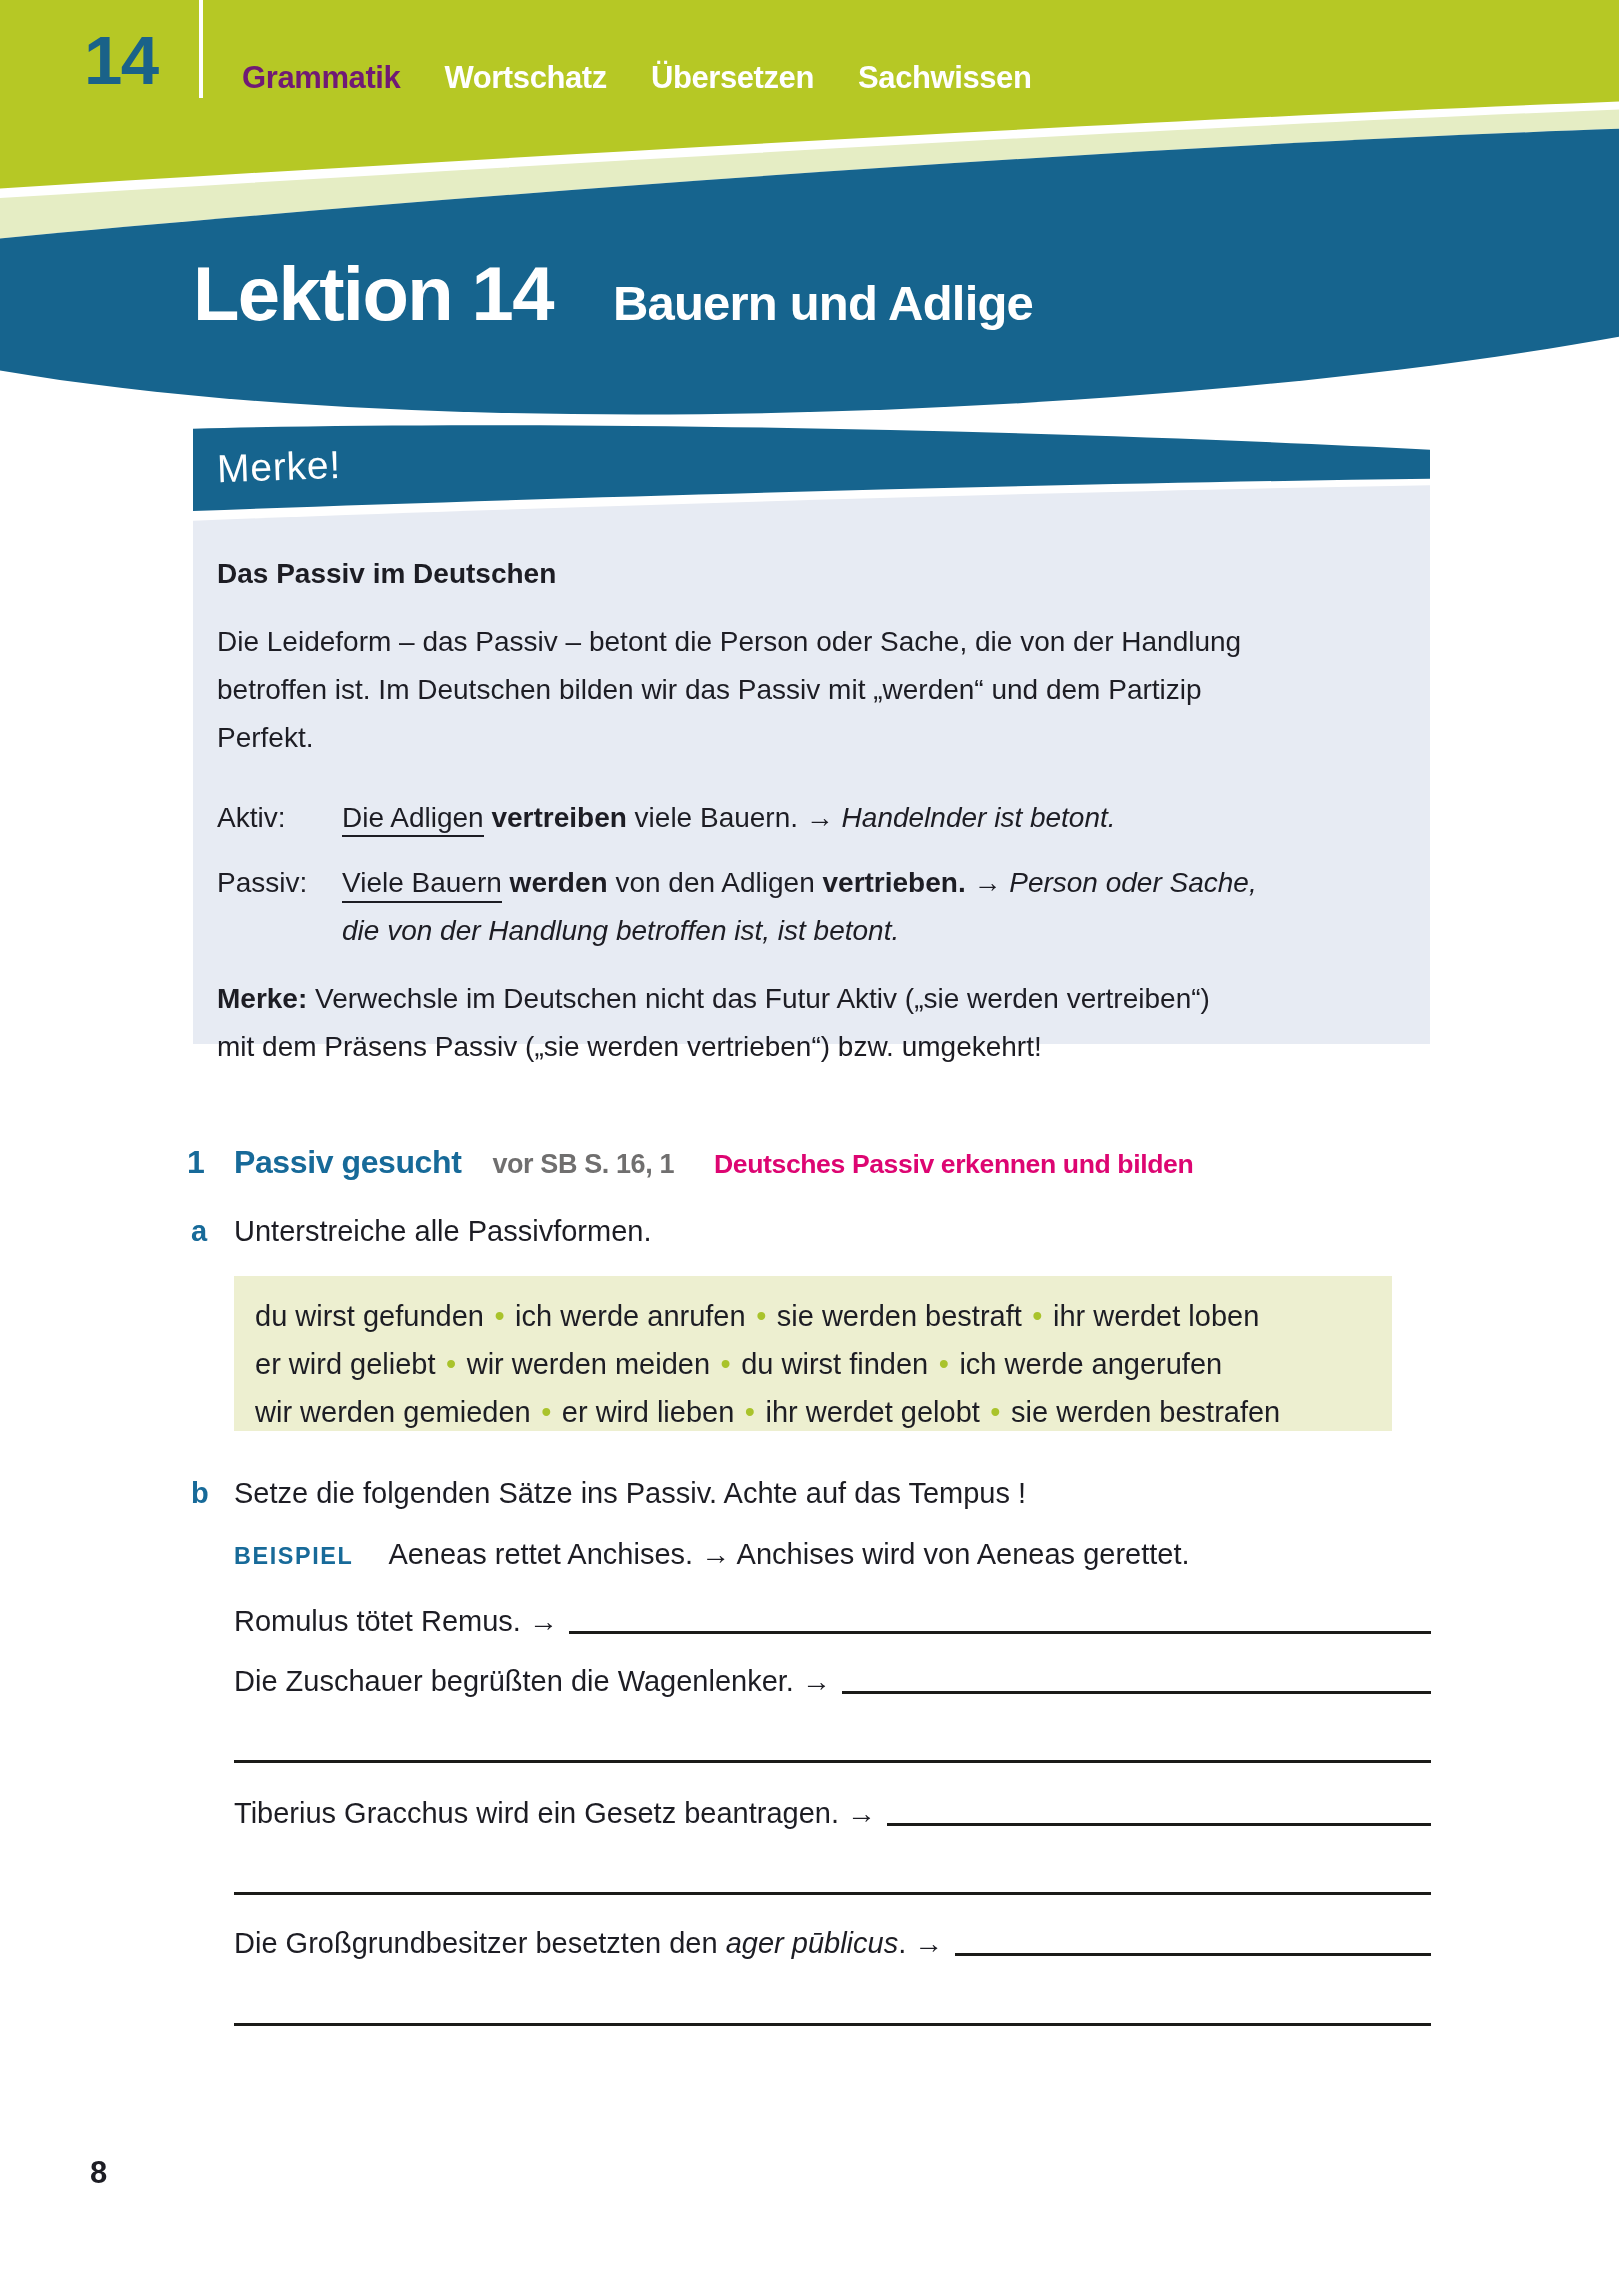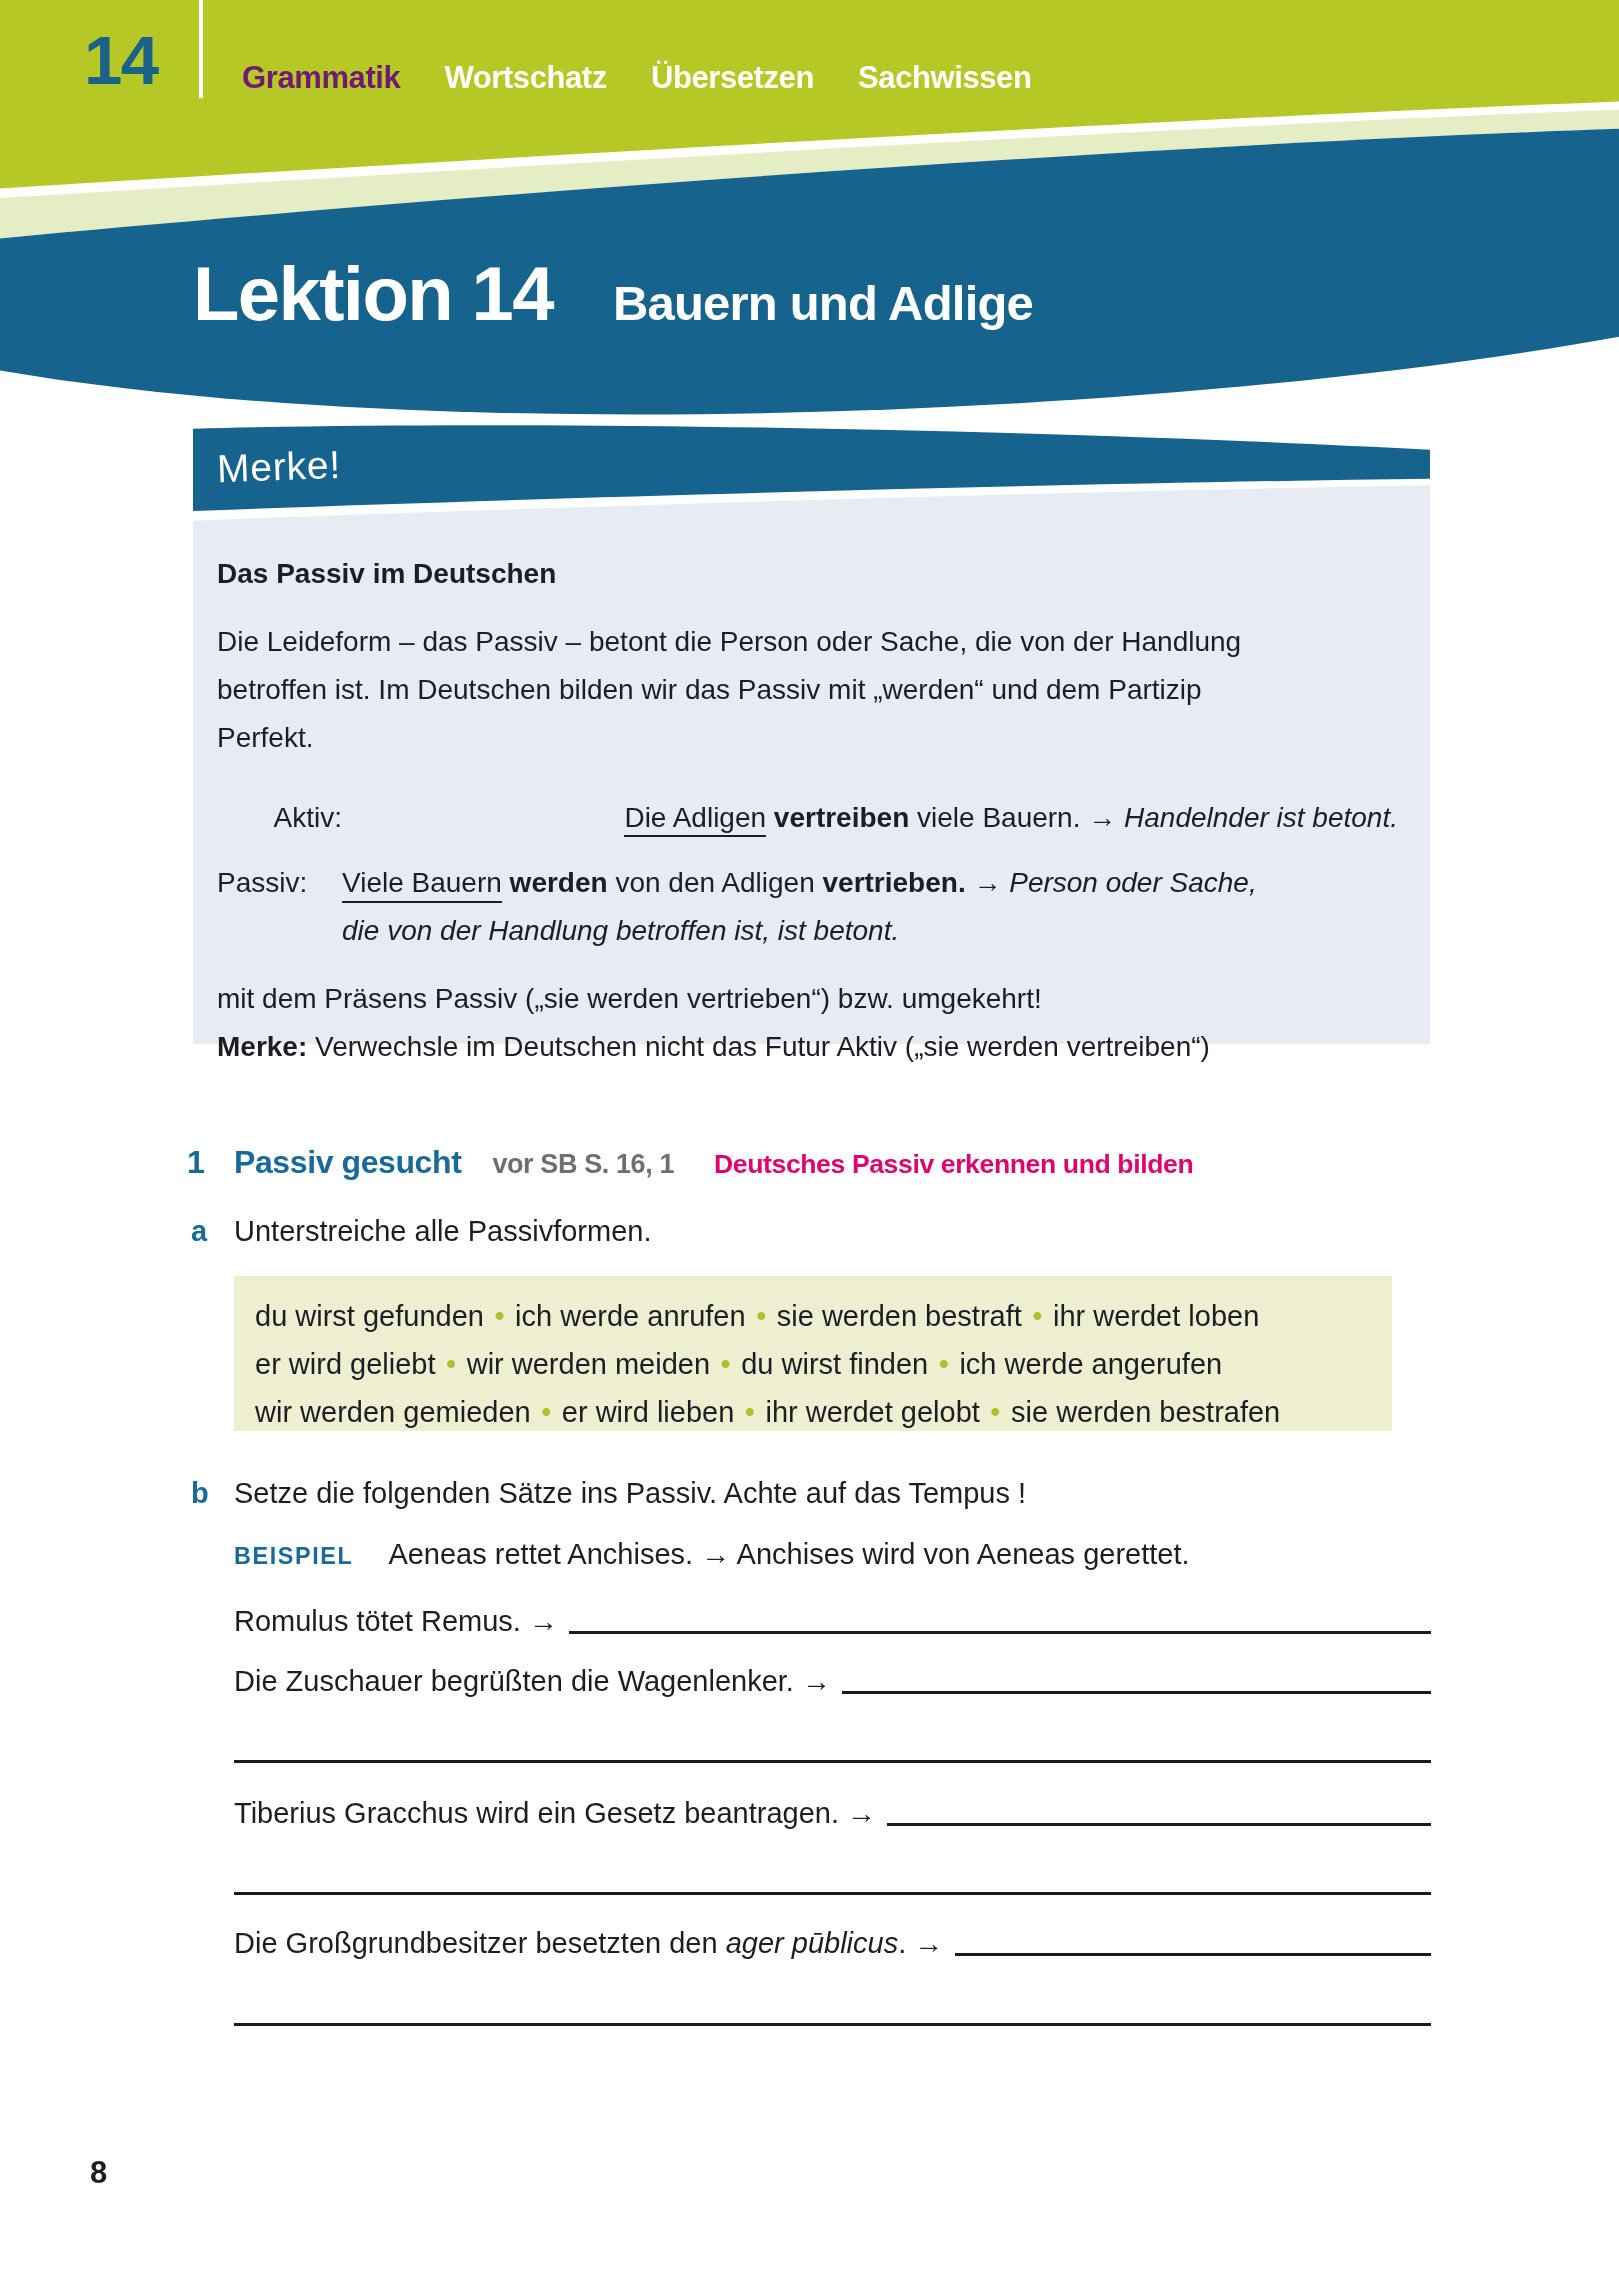--- a/index.html
+++ b/index.html
@@ -31,21 +31,21 @@
     font-size:39px; letter-spacing:0.8px; transform:rotate(-2deg);
   }
   .merke-body {
     position:absolute; left:0; top:120px; width:1237px; height:505px;
     background:#e7ebf3; padding:11.3px 32px 0 24px;
     font-size:28px; line-height:48px;
   }
   .merke-heading { font-size:28px; font-weight:bold; }
   .merke-intro { margin-top:19.3px; }
   .example-row { display:grid; grid-template-columns:125px 1fr; }
-  .example-row.aktiv { margin-top:32px;text-align:right; }
+  .example-row.aktiv { margin-top:32px; }
   .example-row.passiv { margin-top:17.7px; }
   .merke-note { margin-top:19.3px; }
   .bold { font-weight:bold; }
   .ital { font-style:italic; }
   .u { display:inline-block; border-bottom:2.4px solid #1d1d24; padding-bottom:0.8px; line-height:35px; }
   
   .section-heading { position:absolute; left:187px; top:1144px; display:flex; align-items:baseline; }
   .section-number { font-size:32px; font-weight:bold; color:#176a99; width:47px; }
   .section-title { font-size:32px; font-weight:bold; color:#176a99; letter-spacing:-0.4px; }
   .section-ref { font-size:27px; font-weight:bold; color:#706f6f; margin-left:31px; letter-spacing:-0.4px; }
@@ -125,22 +125,22 @@
 
       <div class="example-row passiv">
         <div>Passiv:</div>
         <div>
           <span class="u">Viele Bauern</span><span class="bold"> werden </span><span>von den Adligen </span><span class="bold">vertrieben. </span><span>→ </span><span class="ital">Person oder Sache,</span>
           <div class="ital">die von der Handlung betroffen ist, ist betont.</div>
         </div>
       </div>
 
       <div class="merke-note">
+        <div><span class="bold">Merke:</span><span> Verwechsle im Deutschen nicht das Futur Aktiv („sie werden vertreiben“)</span></div>
         <div>mit dem Präsens Passiv („sie werden vertrieben“) bzw. umgekehrt!</div>
-        <div><span class="bold">Merke:</span><span> Verwechsle im Deutschen nicht das Futur Aktiv („sie werden vertreiben“)</span></div>
       </div>
     </div>
   </div>
 
   <div class="section-heading">
     <span class="section-number">1</span>
     <span class="section-title">Passiv gesucht</span>
     <span class="section-ref">vor SB S. 16, 1</span>
     <span class="section-skill">Deutsches Passiv erkennen und bilden</span>
   </div>

